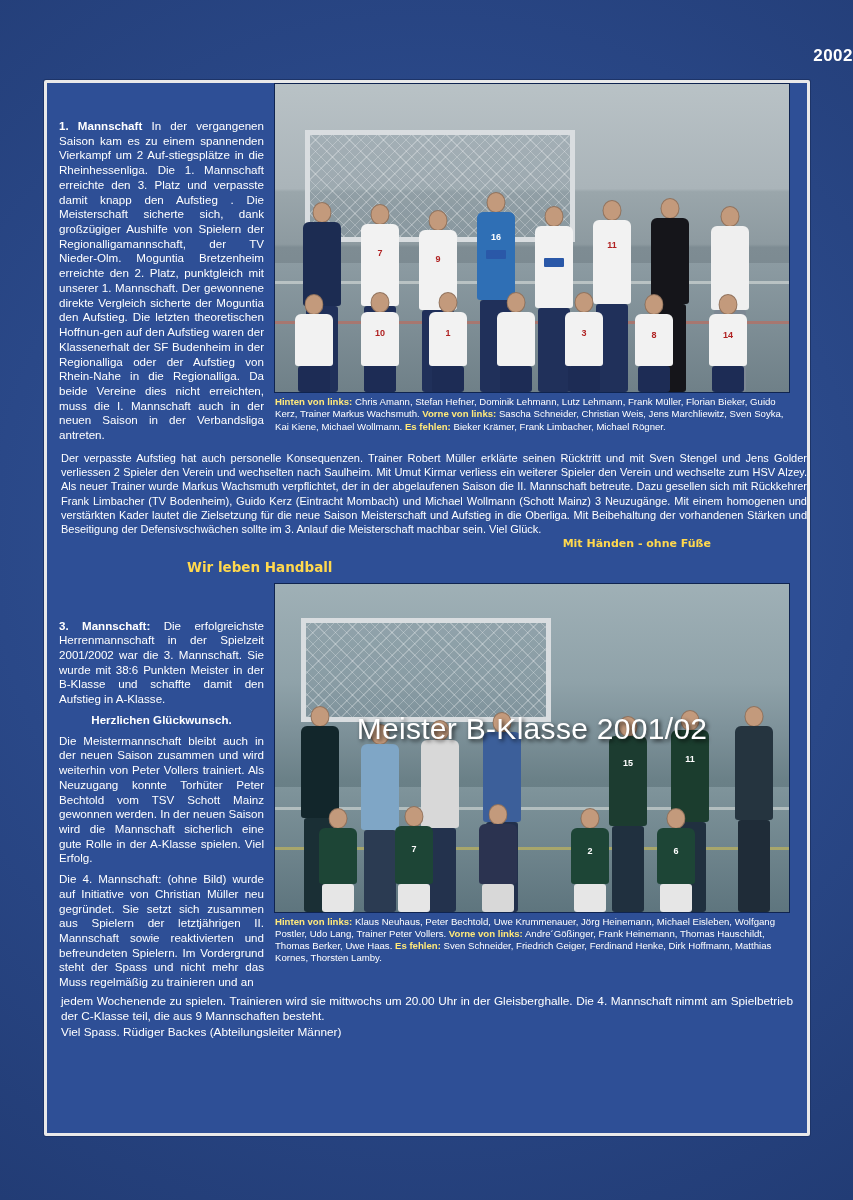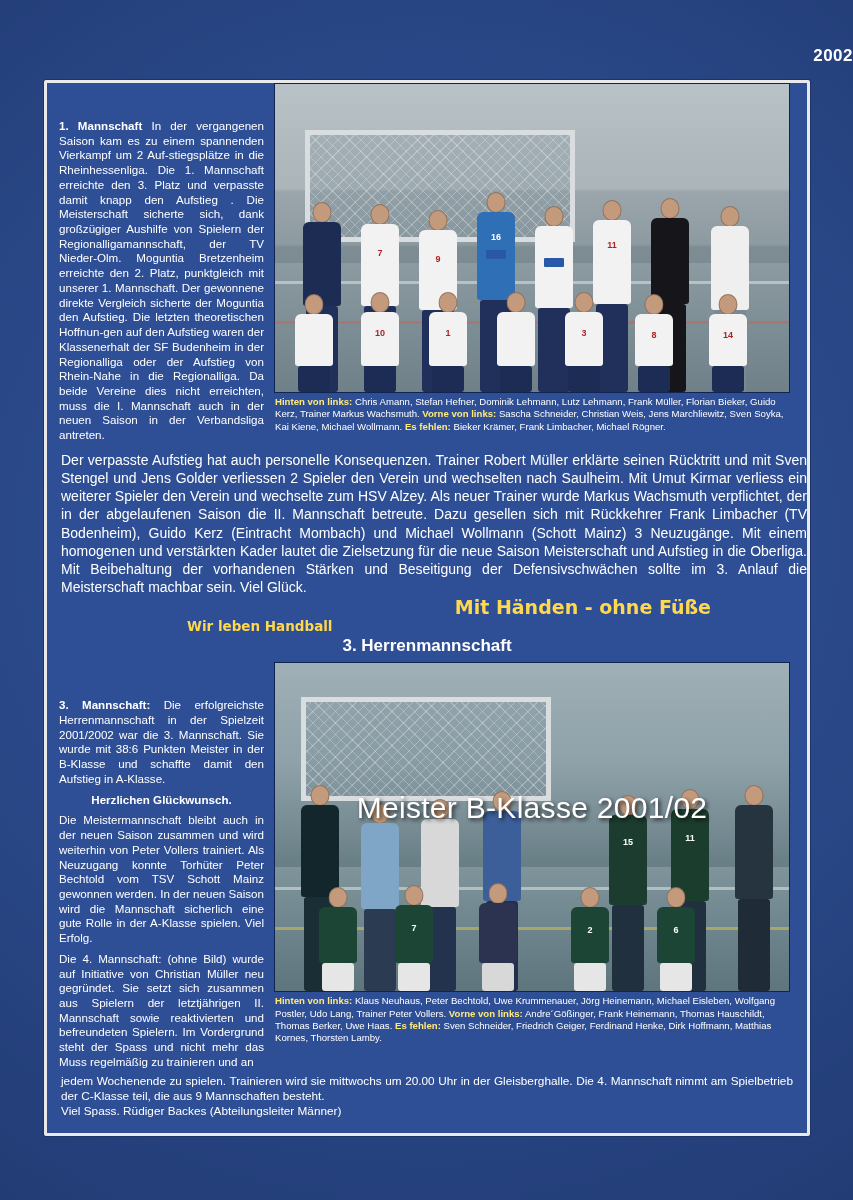--- a/index.html
+++ b/index.html
@@ -116,37 +116,37 @@
     width: 516px;
     background: #2e4f96;
     color:#ffffff;
     font-size: 9.6px;
     line-height: 1.28;
     padding: 3px 1px 0 1px;
   }
   .caption b { color:#ffe97a; }
   .para {
     color:#ffffff;
-    font-size: 14px;
+    font-size: 11px;
     line-height: 1.3;
     text-align: justify;
     padding: 8px 0 0 14px;
   }
   .slogan-row {
     position:relative;
     height: 46px;
   }
   .slogan-a {
     position:absolute; left: 140px; top: 22px;
     color:#ffd84d; font-weight:bold; font-size:13.5px;
     font-family:"DejaVu Sans", sans-serif;
   }
   .slogan-b {
     position:absolute; right: 96px; top: 0px;
-    color:#ffd84d; font-weight:bold; font-size:19px;
+    color:#ffd84d; font-weight:bold; font-size:11px;
     font-family:"DejaVu Sans", sans-serif;
   }
   .overlay-title {
     position:absolute;
     left:0; right:0; top: 128px;
     text-align:center;
     color:#ffffff;
     font-size: 30px;
     font-family:"Liberation Sans", sans-serif;
     text-shadow: 2px 2px 4px rgba(0,0,0,.75);
@@ -300,21 +300,20 @@
     </div>
   </div>
 
   <div class="para">Der verpasste Aufstieg hat auch personelle Konsequenzen. Trainer Robert Müller erklärte seinen Rücktritt und mit Sven Stengel und Jens Golder verliessen 2 Spieler den Verein und wechselten nach Saulheim.  Mit Umut Kirmar verliess ein weiterer Spieler den Verein und wechselte zum HSV Alzey. Als neuer Trainer wurde Markus Wachsmuth verpflichtet, der in der abgelaufenen Saison die II. Mannschaft betreute. Dazu gesellen sich mit Rückkehrer Frank Limbacher (TV Bodenheim), Guido Kerz (Eintracht Mombach) und  Michael Wollmann (Schott Mainz) 3 Neuzugänge. Mit einem homogenen und verstärkten Kader lautet die Zielsetzung für die neue Saison Meisterschaft und Aufstieg in die Oberliga. Mit Beibehaltung der vorhandenen Stärken und Beseitigung der Defensivschwächen sollte im 3. Anlauf die Meisterschaft machbar sein. Viel Glück.</div>
 
   <div class="slogan-row">
     <div class="slogan-b">Mit Händen - ohne Füße</div>
     <div class="slogan-a">Wir leben Handball</div>
   </div>
 
-  <div class="sec-title" style="margin-top:-6px">3. Herrenmannschaft</div>
 
   <div class="cols">
     <div class="col-text">
       <p style="margin:0 0 6px 0">
         <b>3. Mannschaft:</b>
         <span id="s3p1"> Die erfolgreichste Herrenmannschaft in der Spielzeit 2001/2002 war die 3. Mannschaft. Sie wurde mit 38:6 Punkten Meister in der B-Klasse und schaffte damit den Aufstieg in A-Klasse.</span>
       </p>
       <p style="margin:0 0 6px 0;text-align:center;font-weight:bold">Herzlichen Glückwunsch.</p>
       <p style="margin:0 0 6px 0">Die Meistermannschaft bleibt auch in der neuen Saison zusammen und wird weiterhin von Peter Vollers trainiert. Als Neuzugang konnte Torhüter Peter Bechtold vom TSV Schott Mainz gewonnen werden. In der neuen Saison wird die Mannschaft sicherlich eine gute Rolle in der A-Klasse spielen. Viel Erfolg.</p>
       <p style="margin:0">

